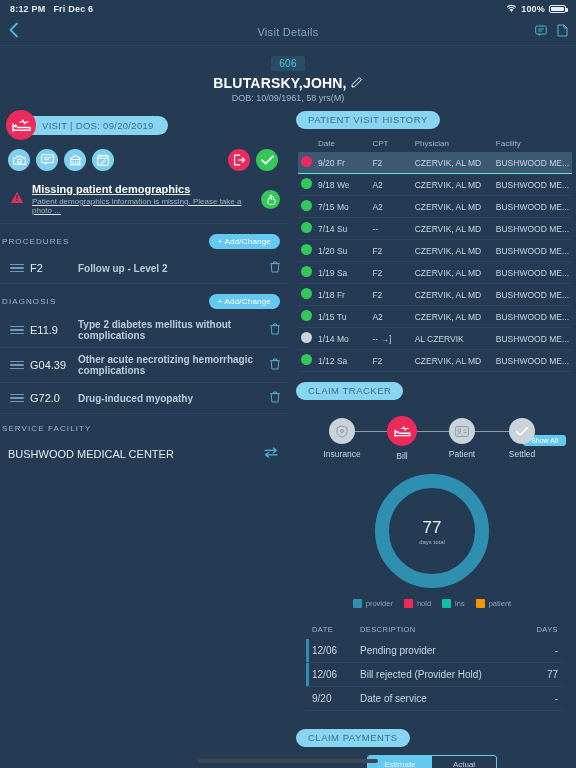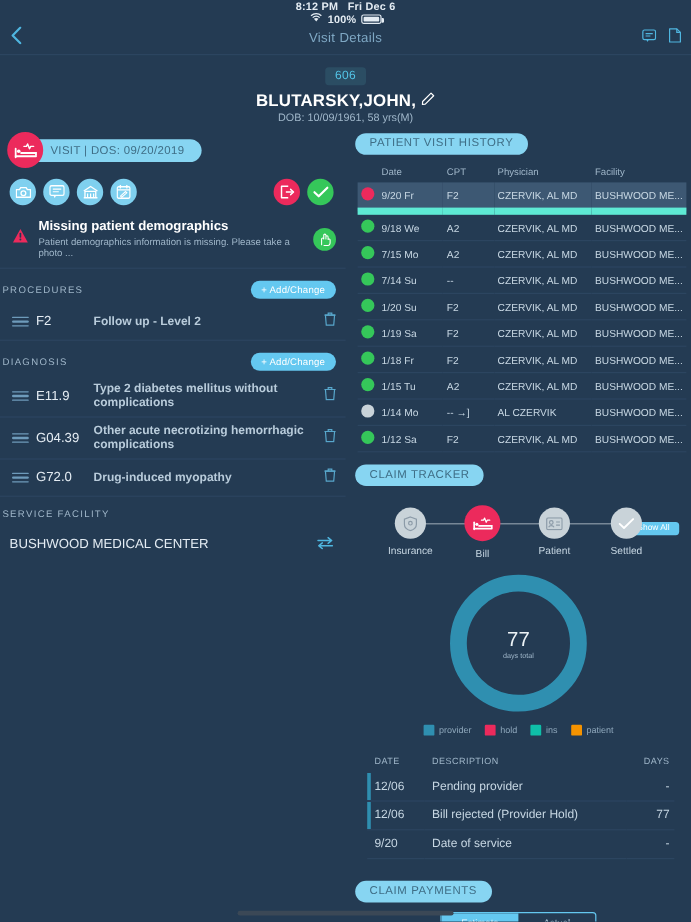--- a/index.html
+++ b/index.html
@@ -7,21 +7,21 @@
   body{
     background:#243B53;
     font-family:"Liberation Sans", sans-serif;
     color:#DCE6EE;
     overflow:hidden;
     position:relative;
   }
   
   .statusbar{
     height:18px; display:flex; align-items:center; justify-content:space-between;
-    padding:0 10px; font-size:9px; color:#E4ECF3; font-weight:bold; letter-spacing:.2px;flex-direction:column;
+    padding:0 10px; font-size:9px; color:#E4ECF3; font-weight:bold; letter-spacing:.2px;
   }
   .sb-left{ display:flex; gap:8px; align-items:center; }
   .sb-right{ display:flex; gap:4px; align-items:center; }
   .batt{ width:17px; height:8px; border:1px solid #E4ECF3; border-radius:2px; position:relative; }
   .batt::after{ content:""; position:absolute; right:-3px; top:2px; width:2px; height:4px; background:#E4ECF3; border-radius:0 1px 1px 0;}
   .batt i{ display:block; position:absolute; left:1px; top:1px; bottom:1px; width:13px; background:#E4ECF3; border-radius:1px;}
   
   .navbar{
     height:28px; display:flex; align-items:center; justify-content:center;
     position:relative; border-bottom:1px solid #2C4560;
@@ -53,21 +53,21 @@
     height:19px; line-height:19px; border-radius:10px; padding:0 14px 0 22px; margin-left:-16px;
   }
   
   .actionrow{ display:flex; align-items:center; padding:8px 10px 6px 8px; }
   .circ{ width:22px;height:22px;border-radius:50%;display:flex;align-items:center;justify-content:center;margin-right:6px;}
   .circ-blue{ background:#7FD0EF; }
   .circ-pink{ background:#EC2A5C; }
   .circ-green{ background:#35C75A; }
   .spacer{ flex:1; }
   
-  .alert{ display:flex; align-items:center; padding:6px 8px 8px 10px; border-bottom:1px solid #2C4560; }
+  .alert{ display:flex; align-items:center; padding:6px 8px 8px 10px; border-bottom:1px solid #2C4560;text-decoration:underline; }
   .alert-txt{ flex:1; padding-left:8px; }
   .alert-title{ font-size:11px; font-weight:bold; color:#FFFFFF; }
   .alert-sub{ font-size:8px; color:#9FB6C9; margin-top:2px; }
   .alert-act{ width:19px;height:19px;border-radius:50%;background:#35C75A;display:flex;align-items:center;justify-content:center;}
   
   .sect-head{ display:flex; align-items:center; padding:10px 8px 4px 2px; }
   .sect-title{ font-size:8px; letter-spacing:1.1px; color:#9FB6C9; flex:1; }
   .btn-add{
     background:#64C8F0; color:#FFFFFF; font-size:8px; border-radius:9px; padding:3px 9px; letter-spacing:.2px;
   }
@@ -84,21 +84,21 @@
     display:inline-block; background:#87D5F2; color:#3F6E86; font-size:9.5px; letter-spacing:.5px;
     height:18px; line-height:18px; border-radius:9px; padding:0 12px; margin-left:8px;
   }
   table.vh{ width:274px; margin:8px 0 0 10px; border-collapse:collapse; }
   table.vh th{
     font-size:8px; color:#9FB6C9; font-weight:normal; text-align:left; padding:2px 3px 4px 3px;
   }
   table.vh td{
     font-size:8.5px; color:#C7D7E3; padding:4px 3px; border-bottom:1px solid #2C4560; white-space:nowrap;
   }
-  table.vh tr.sel td{ background:#3D5873; border-bottom:6px solid #5eead4; }
+  table.vh tr.sel td{ background:#3D5873; border-bottom:1px solid #5eead4; }
   .dot{ width:11px;height:11px;border-radius:50%;display:inline-flex;align-items:center;justify-content:center;}
   .dot-g{ background:#35C75A; }
   .dot-p{ background:#EC2A5C; }
   .dot-s{ background:#C9D3D9; }
   .c-dot{ width:16px; }
   .c-date{ width:60px; }
   .c-cpt{ width:48px; }
   .c-phys{ width:84px; }
   .showall{
     position:absolute; right:10px; top:326px; background:#64C8F0; color:#FFFFFF;

